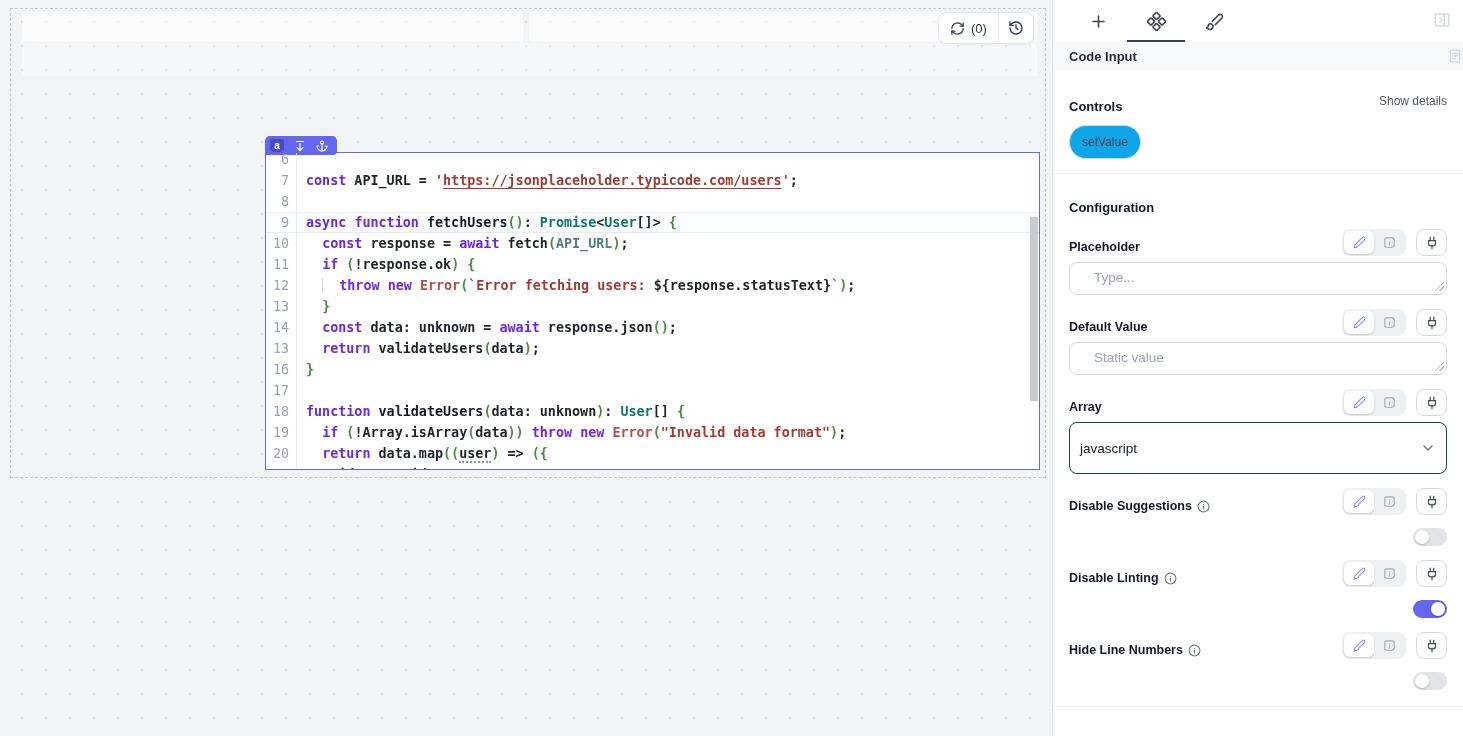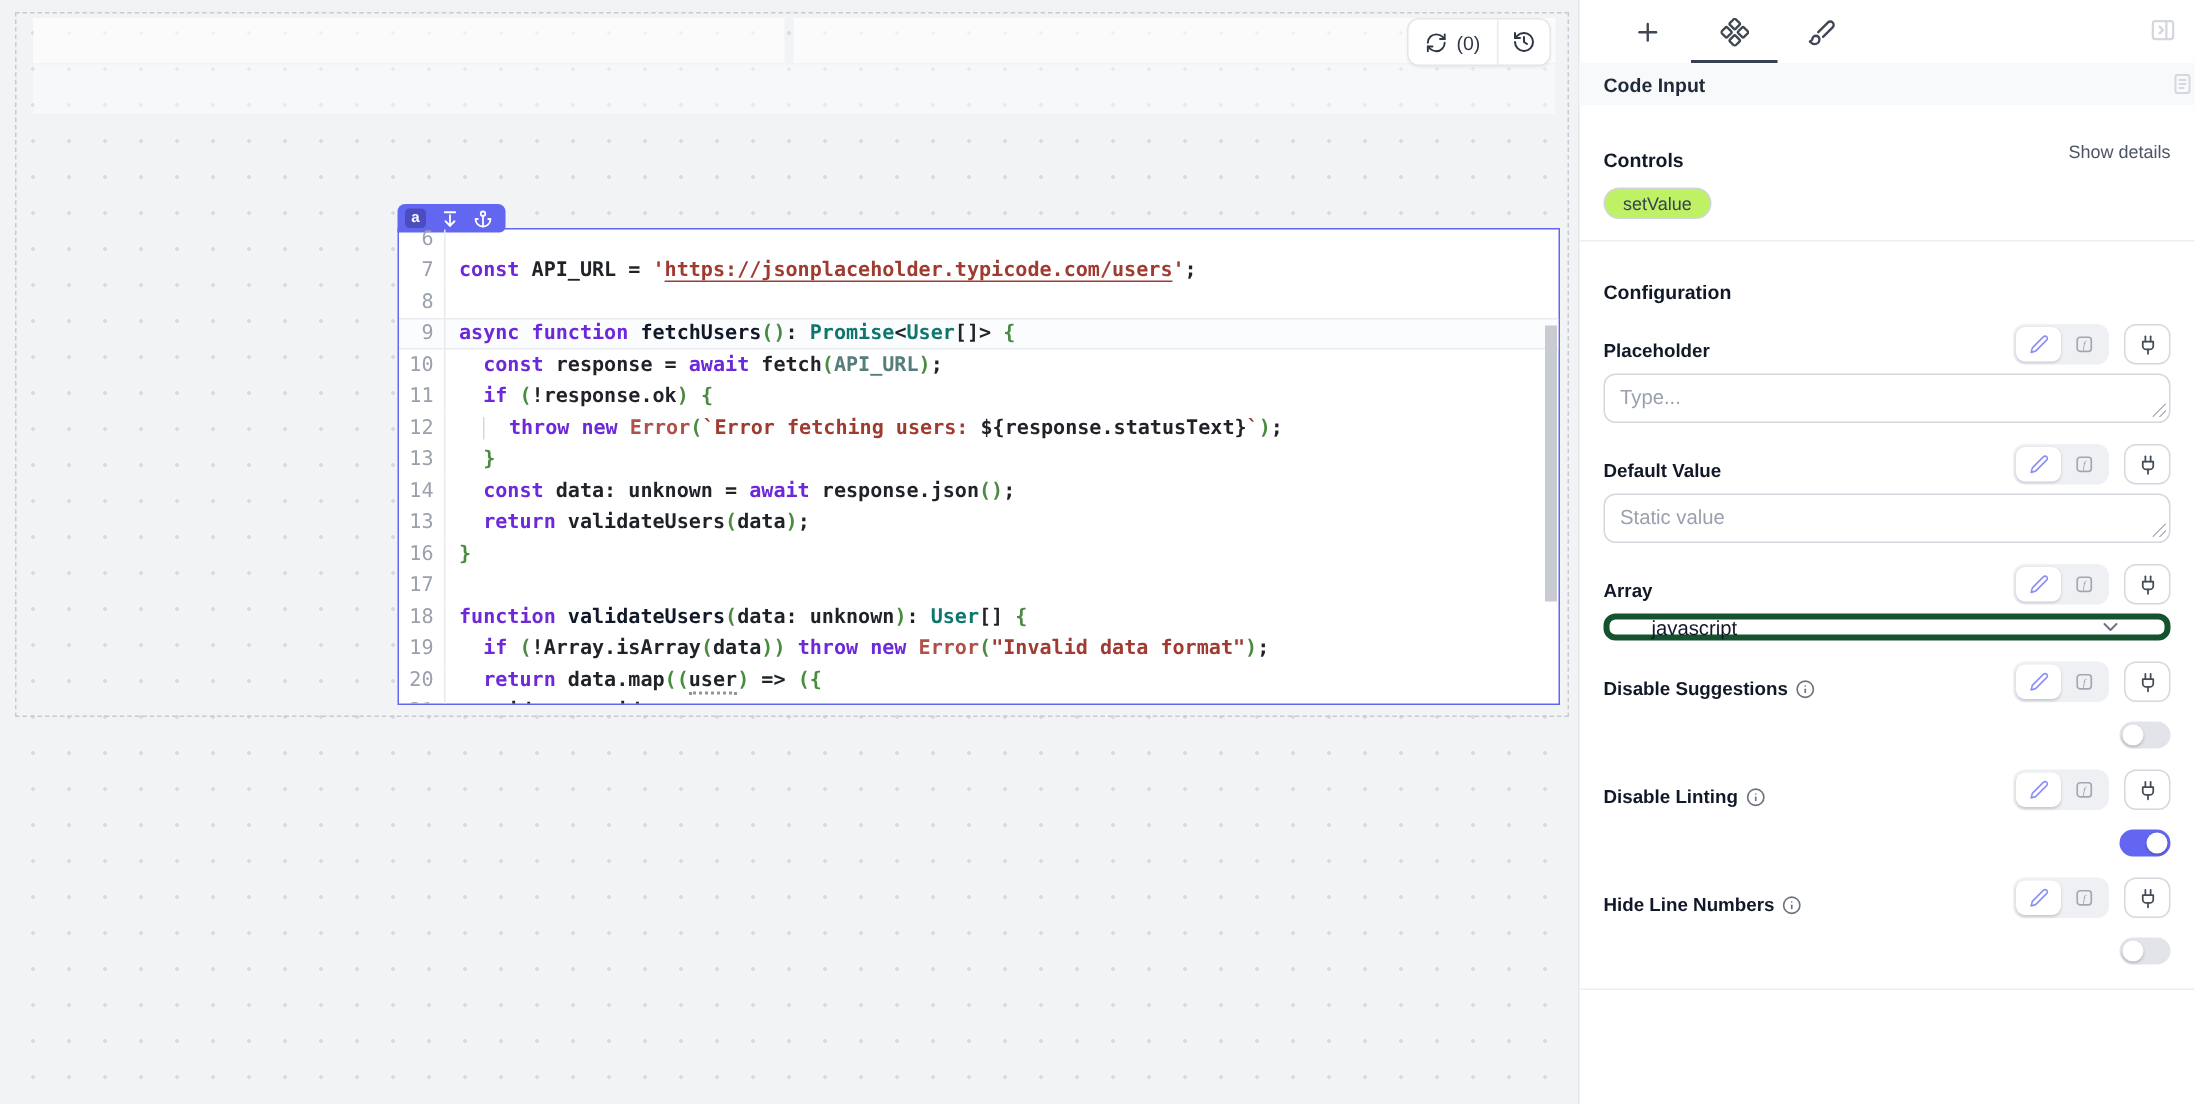--- a/index.html
+++ b/index.html
@@ -62,45 +62,45 @@
     display:flex; cursor:pointer; }
   .comp-header { display:flex; align-items:center; justify-content:space-between; height:28px;
     background:#f8f9fa; padding:0 0 0 16px; }
   .comp-header .title { font-size:13px; font-weight:bold; color:#1f2937; }
   .comp-header .doc { color:#d4d7dd; display:flex; background:none; border:none; cursor:pointer; }
   .section { padding:0 16px; }
   .sec-row { display:flex; align-items:center; justify-content:space-between; margin-top:18px; }
   .sec-title { font-size:13px; font-weight:bold; color:#111827;margin-top:11px; }
   .details-link { font-size:12px; color:#4b5563; cursor:pointer; text-decoration:none; }
   .chips { margin-top:11px; display:flex; gap:8px; }
-  .chip { display:inline-flex; align-items:center; height:21px; padding:0 12px; background:#bef264;
+  .chip { display:inline-flex; align-items:center; height:34px; padding:0 12px; background:#0ea5e9;
     border:1px solid #d1d5db; border-radius:999px; font-size:12px; color:#374151; cursor:pointer;text-align:right; }
   .divider { height:1px; background:#eceef1; margin:14px 0 0 0; }
 
   .field { margin-top:14px; }
   .field-head { display:flex; align-items:flex-end; justify-content:space-between; min-height:27px; }
   .field-label { display:flex; align-items:center; gap:5px; font-size:12.5px; font-weight:bold;
     color:#111827; padding-bottom:2px; }
   .info { color:#6b7280; display:inline-flex; }
   .field-actions { display:flex; align-items:center; gap:10px; }
   .segmented { display:flex; align-items:center; background:#eef0f3; border-radius:8px; padding:2px; height:27px; }
   .seg-btn { width:30px; height:23px; display:flex; align-items:center; justify-content:center;
     border:none; background:transparent; border-radius:6px; cursor:pointer; color:#a2a8b3; }
   .seg-btn.on { background:#fff; box-shadow:0 1px 2px rgba(15,23,42,.18); color:#8a90f4; }
   .plug-btn { width:31px; height:27px; display:flex; align-items:center; justify-content:center;
     background:#fff; border:1px solid #d5d8de; border-radius:8px; cursor:pointer; color:#434b57; }
   .ta-wrap { position:relative; margin-top:6px; }
   .field textarea { width:100%; height:33px; border:1px solid #d4d7dd; border-radius:8px;
-    padding:7px 10px; font-size:13.5px; font-family:inherit; color:#14532d; resize:none; outline:none;
+    padding:7px 24px; font-size:13.5px; font-family:inherit; color:#14532d; resize:none; outline:none;
     background:#fff; display:block; }
   .field textarea::placeholder { color:#9aa1ac; }
   .grip { position:absolute; right:3px; bottom:4px; width:9px; height:9px; pointer-events:none;
     background:linear-gradient(135deg, transparent 0 46%, #b3b9c3 46% 55%, transparent 55% 72%, #b3b9c3 72% 81%, transparent 81%); }
-  .select { margin-top:6px; height:18px; border:4px solid #14532d; border-radius:8px; background:#fff;
-    display:flex; align-items:center; justify-content:space-between; padding:0 28px; cursor:pointer; }
+  .select { margin-top:6px; height:52px; border:1px solid #14532d; border-radius:8px; background:#fff;
+    display:flex; align-items:center; justify-content:space-between; padding:0 10px; cursor:pointer; }
   .select .val { font-size:13.5px; color:#111827; }
   .select .chev { color:#6b7280; display:flex; }
   .toggle-row { display:flex; justify-content:flex-end; margin-top:13px; }
   .toggle { position:relative; width:34px; height:18px; border-radius:999px; background:#e2e4e9;
     border:none; cursor:pointer; display:block; }
   .toggle .knob { position:absolute; top:2px; left:2px; width:14px; height:14px; border-radius:50%;
     background:#fff; box-shadow:0 1px 2px rgba(15,23,42,.25); transition:left .1s; }
   .toggle.on { background:var(--accent,#6366f1); }
   .toggle.on .knob { left:18px; }
   svg { display:block; }

